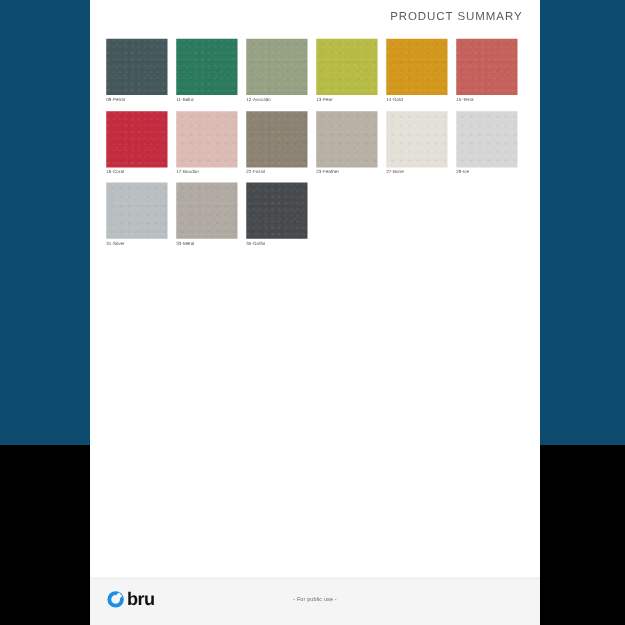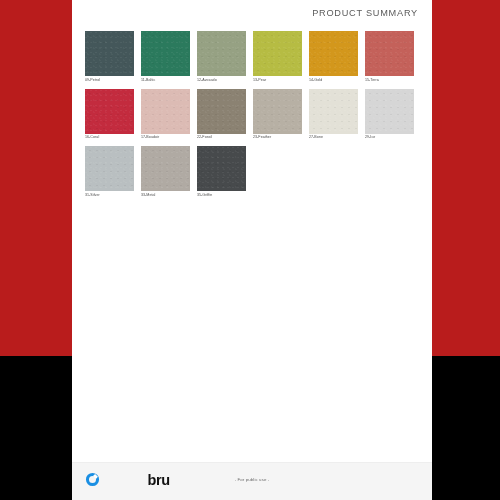--- a/index.html
+++ b/index.html
@@ -5,21 +5,21 @@
   * { margin:0; padding:0; box-sizing:border-box; }
   html, body {
     width:500px; height:500px;
     background:#000000;
     font-family:"Liberation Sans", sans-serif;
     overflow:hidden;
   }
   #viewport {
     position:relative;
     width:500px; height:356px;
-    background:#b91c1c;
+    background:#0c4a6e;
   }
   
   #page {
     position:absolute;
     left:72px; top:0;
     width:360px; height:500px;
     background:#ffffff;
   }
   
   #page-header {
@@ -98,21 +98,20 @@
     display:block;
   }
   #logo-wordmark {
     font-size:14.5px;
     font-weight:700;
     color:#111111;
     letter-spacing:-0.4px;
     line-height:1;
     position:relative;
     top:0.5px;
-    margin-left:46px;
   }
   #footer-note {
     position:absolute;
     left:50%;
     transform:translateX(-50%);
     top:14px;
     font-size:4.4px;
     color:#6a6a6a;
     letter-spacing:0.1px;
     white-space:nowrap;

